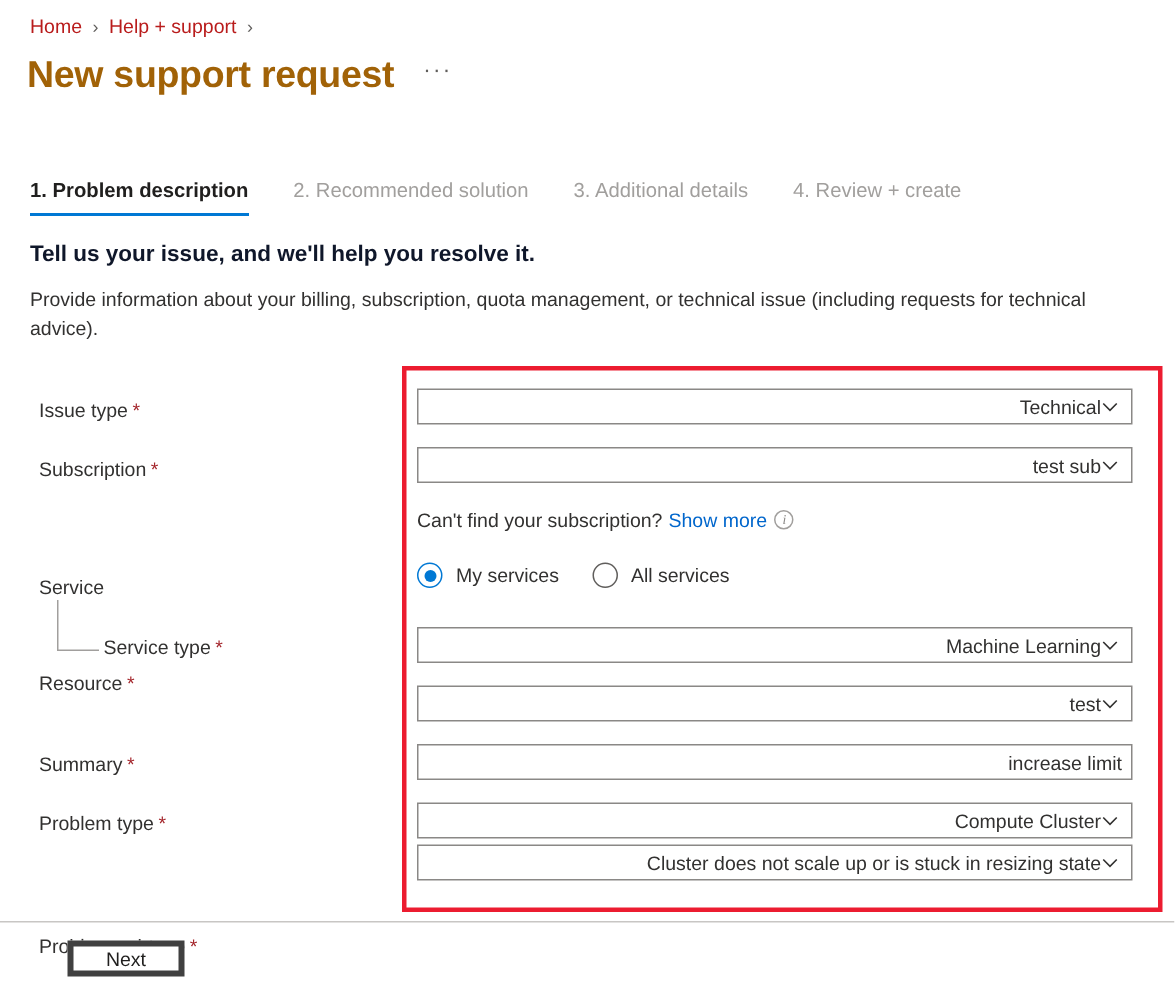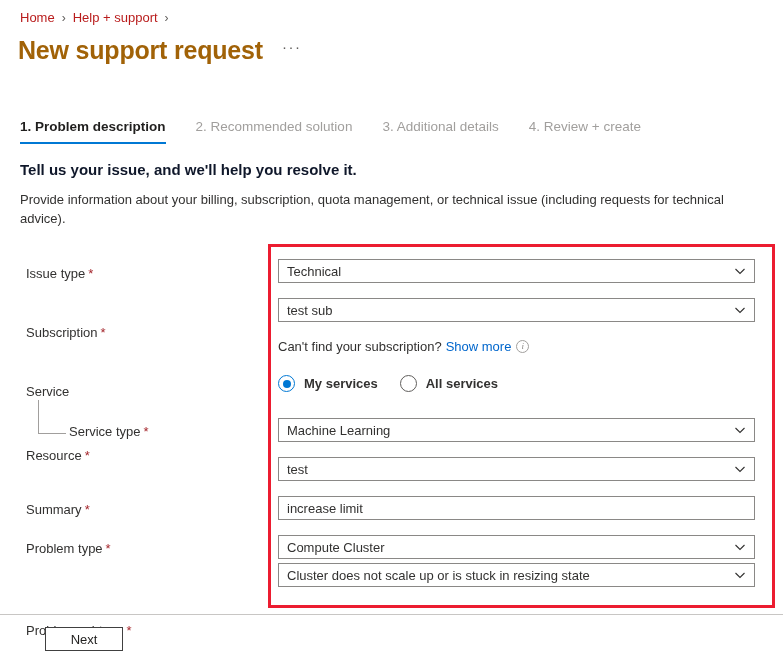--- a/index.html
+++ b/index.html
@@ -163,20 +163,21 @@
     height: 24px;
     box-sizing: border-box;
     border: 1px solid #8a8886;
     background: #ffffff;
     display: flex;
     align-items: center;
     font-size: 13px;
     color: #323130;
     padding: 0 6px 0 8px;
     cursor: pointer;
+    text-align: right;
   }
   .control.textbox { cursor: text; }
   .control .value {
     flex: 1;
     white-space: nowrap;
     overflow: hidden;
     text-overflow: ellipsis;
   }
   .chevron {
     width: 12px;
@@ -221,21 +222,20 @@
     cursor: pointer;
     box-sizing: border-box;
   }
 
   
   .radio-group {
     position: absolute;
     left: 278px;
     display: flex;
     align-items: center;
-    font-weight: bold;
   }
   .radio-item {
     display: flex;
     align-items: center;
     margin-right: 22px;
     cursor: pointer;
     font-size: 13px;
     color: #323130;
   }
   .radio-dot {
@@ -287,21 +287,21 @@
     height: 1px;
     background: #c8c6c4;
   }
   .next-button {
     position: absolute;
     left: 45px;
     top: 627px;
     width: 78px;
     height: 24px;
     box-sizing: border-box;
-    border: 1px solid #404040;
+    border: 4px solid #404040;
     background: #ffffff;
     color: #201f1e;
     font-size: 13px;
     font-family: "Liberation Sans", sans-serif;
     display: flex;
     align-items: center;
     justify-content: center;
     cursor: pointer;
     padding: 0;
   }
@@ -338,21 +338,21 @@
   </div>
   <div class="control" style="top:14px;">
     <span class="value">Technical</span>
     <span class="chevron">
       <svg viewBox="0 0 12 12" width="12" height="12">
           <path d="M1.5 4 L6 8.5 L10.5 4" fill="none" stroke="currentColor" stroke-width="1.1"></path>
         </svg>
     </span>
   </div>
 
-  <div class="label" style="top:59px;margin-top:20px;">
+  <div class="label" style="top:59px;">
     <span>Subscription</span><span class="req">*</span>
   </div>
   <div class="control" style="top:53px;">
     <span class="value">test sub</span>
     <span class="chevron">
       <svg viewBox="0 0 12 12" width="12" height="12">
           <path d="M1.5 4 L6 8.5 L10.5 4" fill="none" stroke="currentColor" stroke-width="1.1"></path>
         </svg>
     </span>
   </div>

